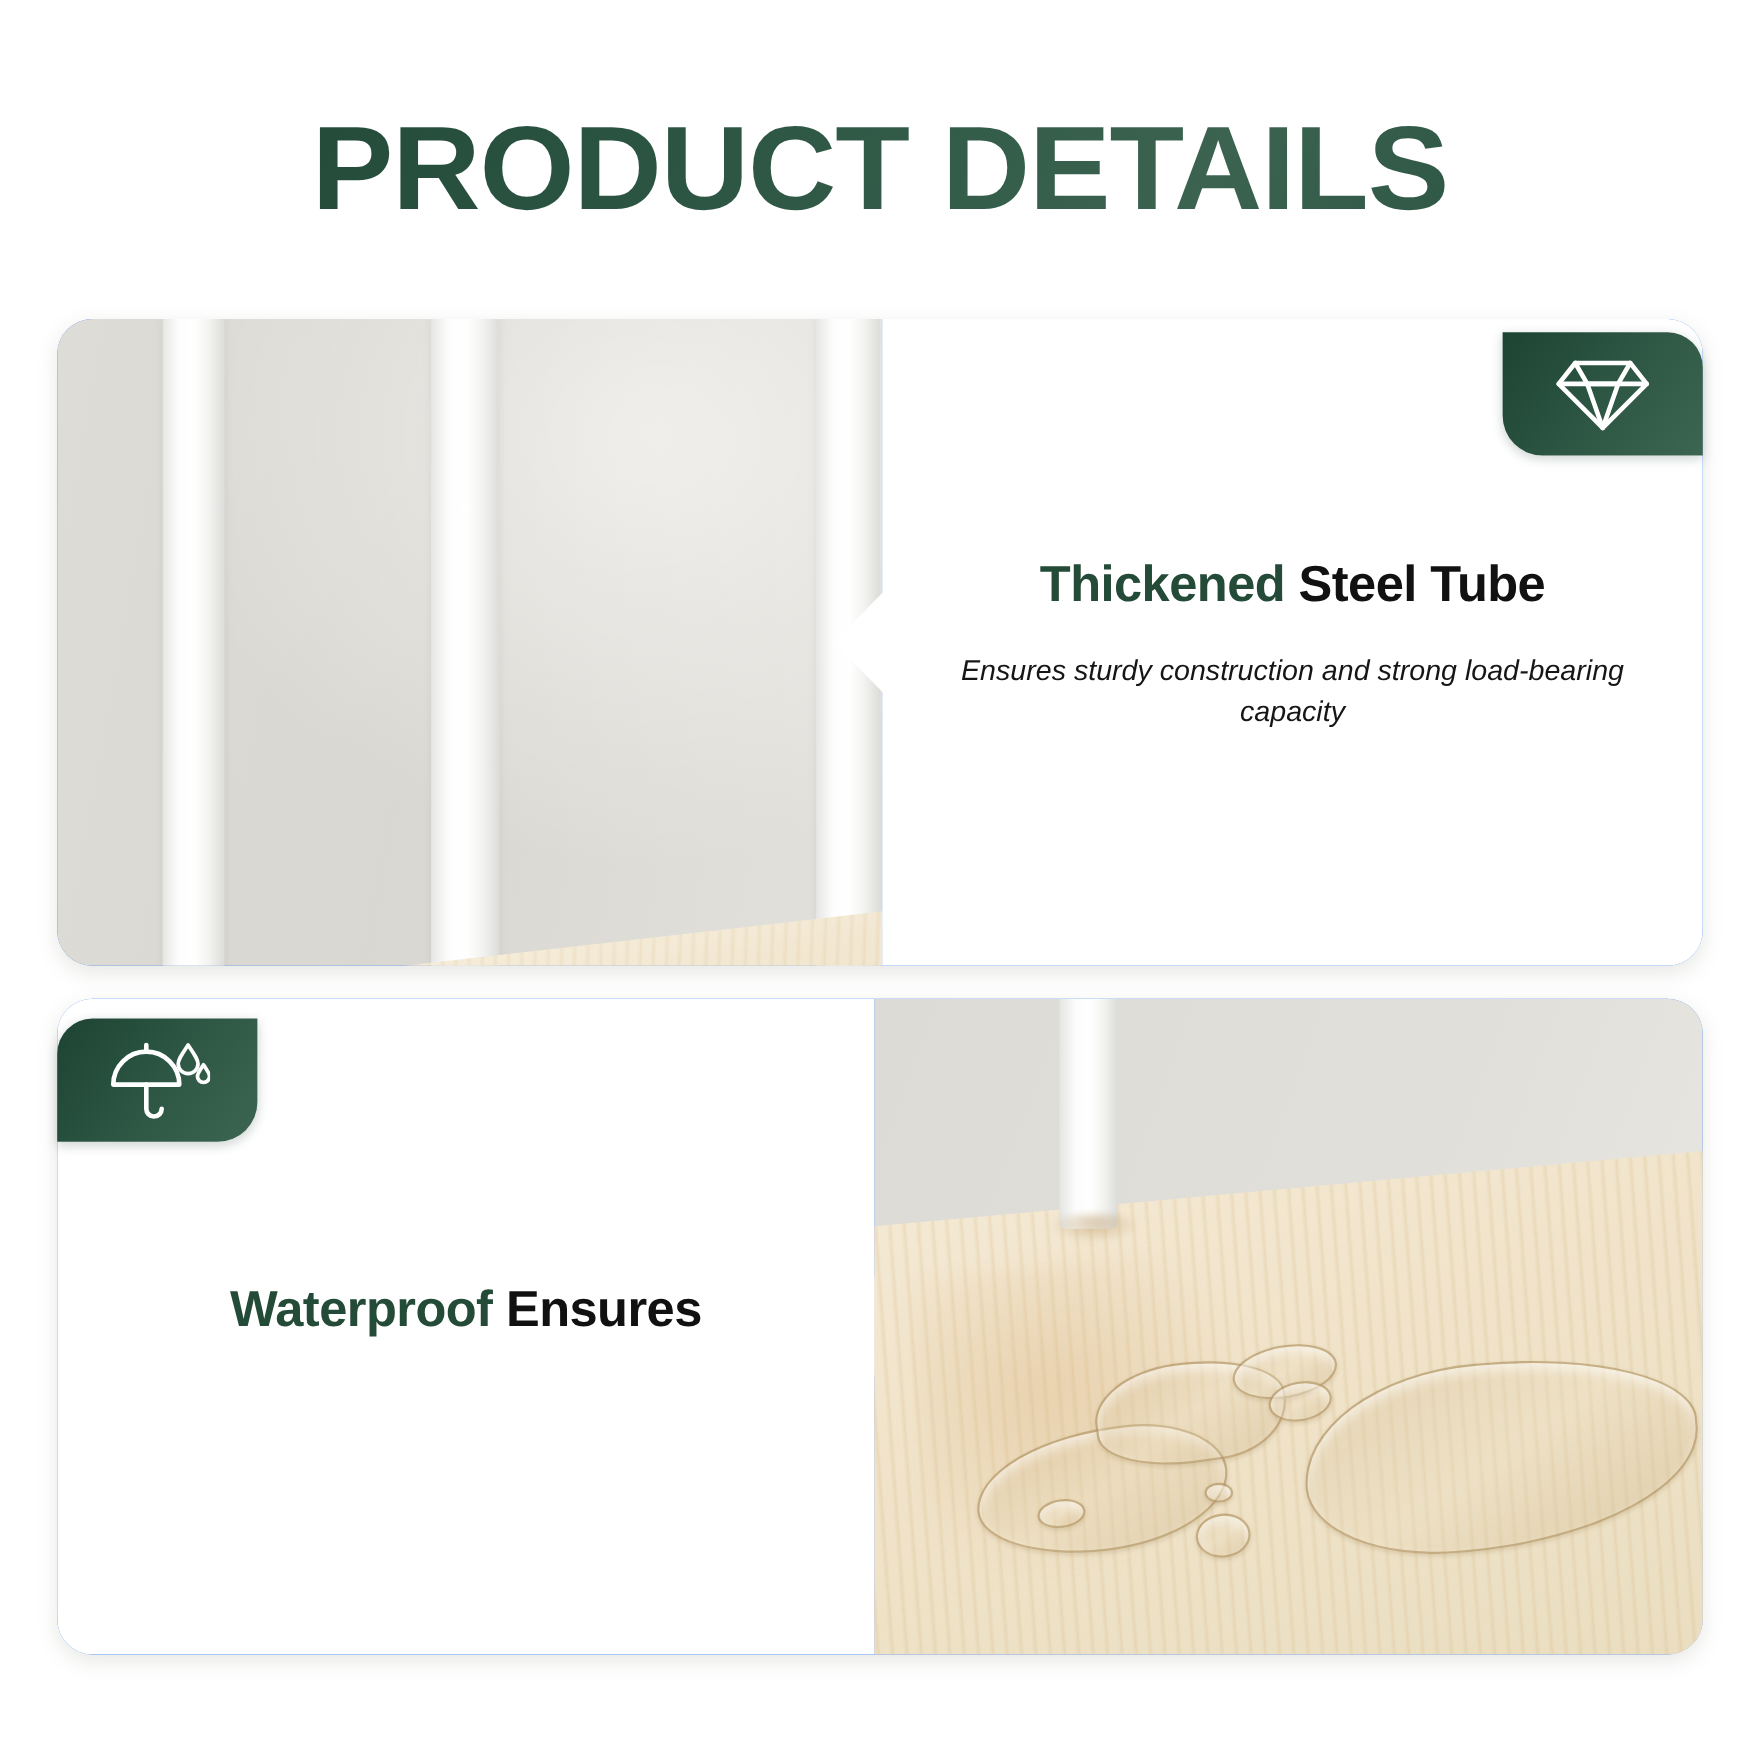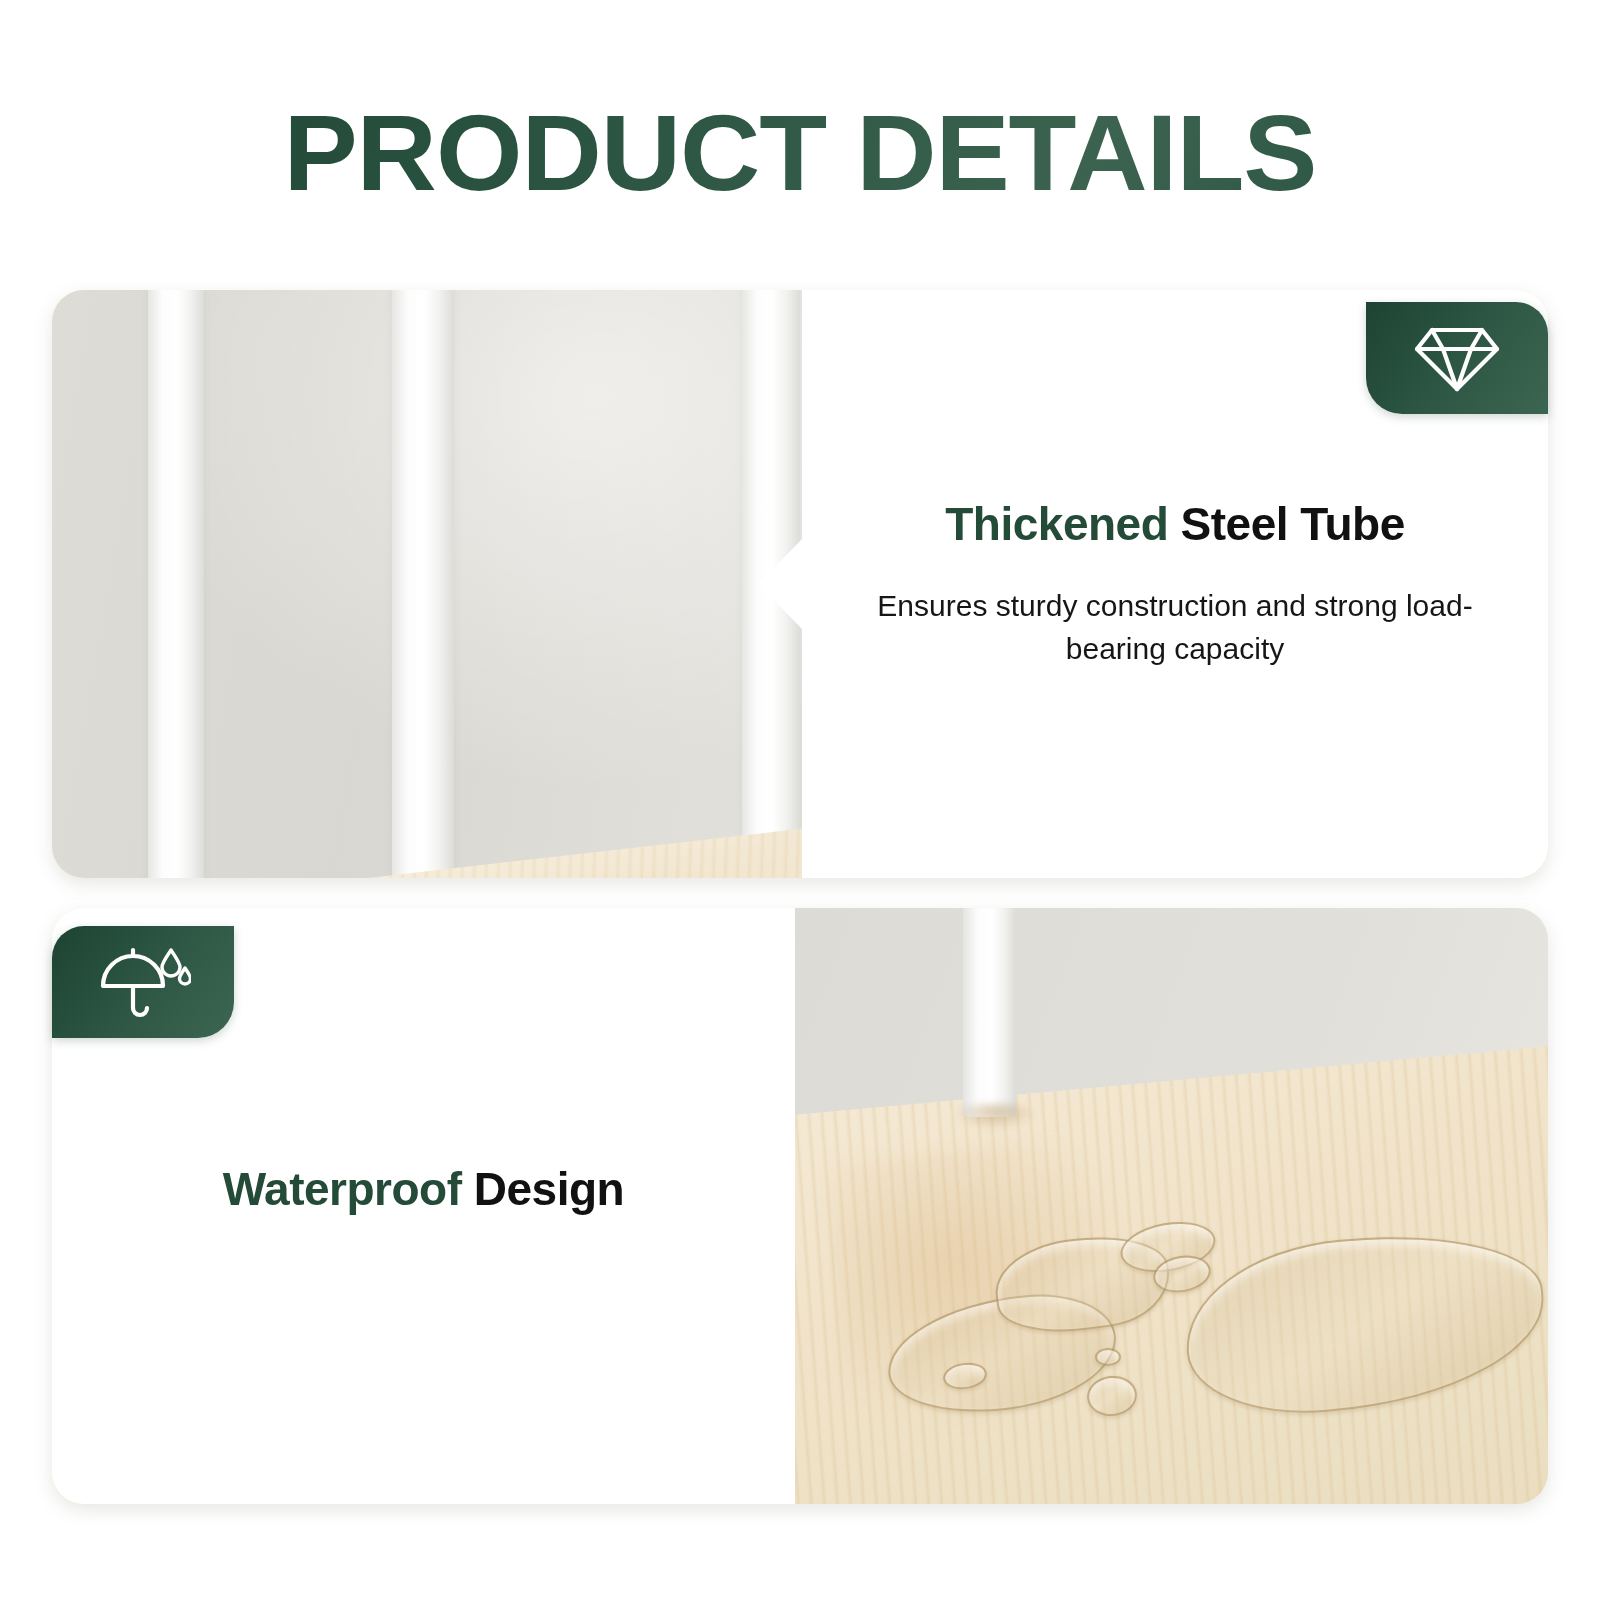--- a/index.html
+++ b/index.html
@@ -26,21 +26,21 @@
     -webkit-background-clip:text;
     background-clip:text;
     color:transparent;
     -webkit-text-fill-color:transparent;
     white-space:nowrap;
   }
 
   
   .card{
     position:absolute;
-    background:#fef9c3;
+    background:#3b82f6;
     border-radius:32px;
     box-shadow:0 6px 18px rgba(120,120,110,0.18);
     overflow:visible;
   }
   #card-1{ left:52px; top:290px; width:1496px; height:588px; }
   #card-2{ left:52px; top:908px; width:1496px; height:596px; }
 
   .card-inner{
     position:absolute;
     inset:0;
@@ -141,24 +141,25 @@
   .panel-heading{
     font-size:46px;
     font-weight:bold;
     letter-spacing:-.5px;
     white-space:nowrap;
     margin-bottom:34px;
   }
   .hl-green{ color:#244a38; }
   .hl-dark{ color:#111111; }
   .panel-body{
-    font-size:30px;
+    font-size:26px;
     line-height:1.42;
     color:#161616;
     max-width:610px;
+    font-style:italic;
   }
 
   
   .tail{ position:absolute; width:0; height:0; }
   #tail-1{
     left:-44px; top:50%; margin-top:-47px;
     border-top:47px solid transparent;
     border-bottom:47px solid transparent;
     border-right:46px solid #ffffff;
   }
@@ -230,21 +231,21 @@
     </svg>
   </div>
 </section>
 
 <section class="card" id="card-2">
   <div class="card-inner">
 
     <div class="text-panel">
       <div class="tail" id="tail-2"></div>
       <div class="panel-heading">
-        <span class="hl-green">Waterproof</span><span class="hl-dark"> Design</span>
+        <span class="hl-green">Waterproof</span><span class="hl-dark"> Ensures</span>
       </div>
     </div>
 
     <div class="photo" id="photo-2">
       <div id="board"></div>
       <div id="board-grain"></div>
       <div id="board-warm"></div>
 
       <div id="tube-d"></div>
       <div id="foot-d"></div>

